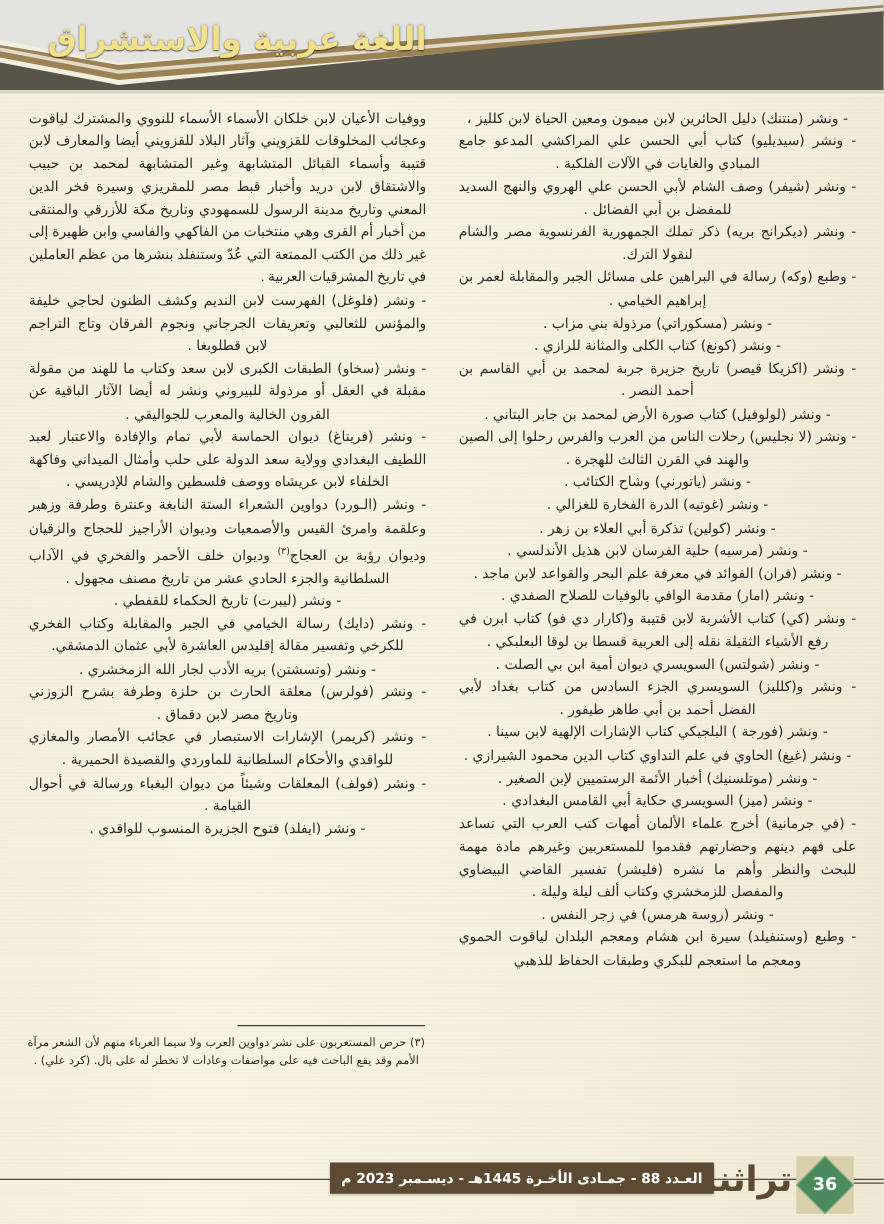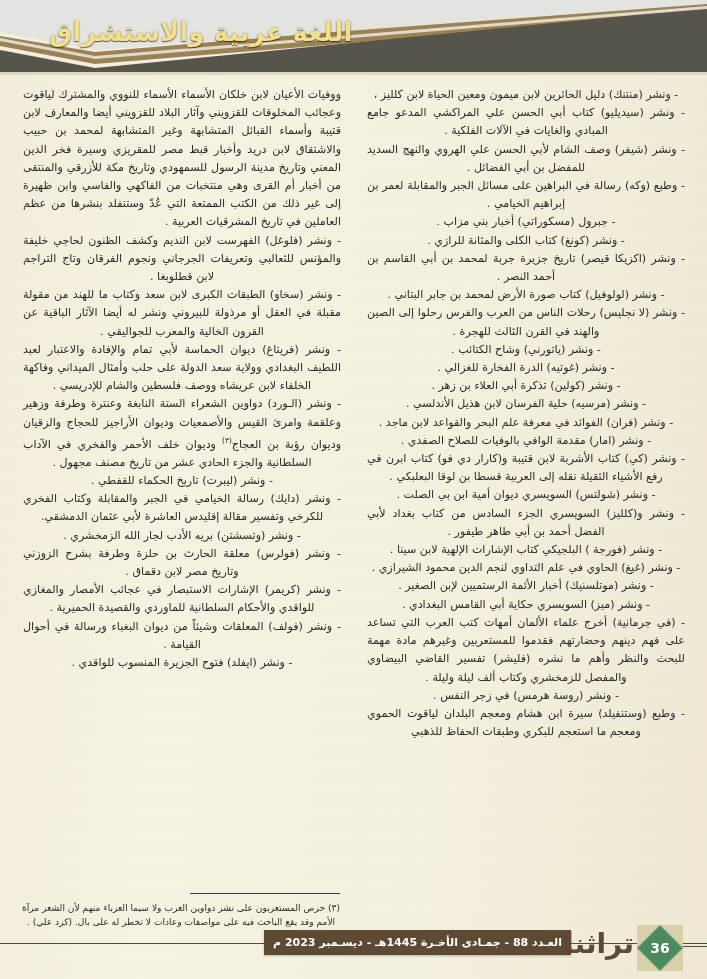--- a/index.html
+++ b/index.html
@@ -41,21 +41,21 @@
     overflow: hidden;
   }
   #banner svg { display: block; }
 
   #banner-title {
     position: absolute;
     top: 17px;
     left: 0;
     width: 707px;
     text-align: left;
-    padding-left: 11px;
+    padding-left: 0;
     box-sizing: border-box;
     direction: rtl;
   }
   #banner-title span {
     display: inline-block;
     margin-right: 0;
     margin-left: 38px;
     color: #f2e08a;
     font-size: 26px;
     font-weight: bold;
@@ -96,20 +96,21 @@
   .col-left  { order: 2; }
 
   .para {
     margin: 0 0 0 0;
     text-align: justify;
     text-align-last: center;
     direction: rtl;
   }
   .para.plain {
     text-align-last: right;
+    font-family: Liberation Serif, serif;
   }
   .list-item {
     display: block;
     margin: 0;
     padding: 0;
     text-align: justify;
     text-align-last: center;
     direction: rtl;
     text-indent: 0;
   }
@@ -125,21 +126,21 @@
     margin-top: 16px;
     text-align: center;
     font-size: 11.5px;
     direction: rtl;
   }
 
   
   #footnote-area {
     position: absolute;
     left: 22px;
-    top: 893px;
+    top: 820px;
     width: 318px;
     direction: rtl;
   }
   #footnote-rule {
     width: 150px;
     height: 1px;
     background: #3a3a36;
     margin: 0 0 7px auto;
   }
   .footnote {
@@ -269,37 +270,38 @@
   </div>
 </div>
 
 <div id="content">
 
   <div class="column col-right">
     <div id="right-list">
         <p class="list-item"><span class="dash">- </span><span>ونشر (منتنك) دليل الحائرين لابن ميمون ومعين الحياة لابن كلليز ،</span></p>
         <p class="list-item"><span class="dash">- </span><span>ونشر (سيديليو) كتاب أبي الحسن علي المراكشي المدعو جامع المبادي والغايات في الآلات الفلكية .</span></p>
         <p class="list-item"><span class="dash">- </span><span>ونشر (شيفر) وصف الشام لأبي الحسن علي الهروي والنهج السديد للمفضل بن أبي الفضائل .</span></p>
+        <p class="list-item"><span class="dash">- </span><span>ونشر (ديكرانج بريه) ذكر تملك الجمهورية الفرنسوية مصر والشام لنقولا الترك.</span></p>
         <p class="list-item"><span class="dash">- </span><span>وطبع (وكه) رسالة في البراهين على مسائل الجبر والمقابلة لعمر بن إبراهيم الخيامي .</span></p>
-        <p class="list-item"><span class="dash">- </span><span>جبرول (مسكوراتي) أخبار بني مزاب .</span></p>
+        <p class="list-item"><span class="dash">- </span><span>ونشر (مسكوراتي) مرذولة بني مزاب .</span></p>
         <p class="list-item"><span class="dash">- </span><span>ونشر (كونغ) كتاب الكلى والمثانة للرازي .</span></p>
         <p class="list-item"><span class="dash">- </span><span>ونشر (اكزيكا قيصر) تاريخ جزيرة جربة لمحمد بن أبي القاسم بن أحمد النصر .</span></p>
         <p class="list-item"><span class="dash">- </span><span>ونشر (لولوفيل) كتاب صورة الأرض لمحمد بن جابر البتاني .</span></p>
         <p class="list-item"><span class="dash">- </span><span>ونشر (لا نجليس) رحلات الناس من العرب والفرس رحلوا إلى الصين والهند في القرن الثالث للهجرة .</span></p>
         <p class="list-item"><span class="dash">- </span><span>ونشر (ياتورني) وشاح الكتائب .</span></p>
         <p class="list-item"><span class="dash">- </span><span>ونشر (غوتيه) الدرة الفخارة للغزالي .</span></p>
         <p class="list-item"><span class="dash">- </span><span>ونشر (كولين) تذكرة أبي العلاء بن زهر .</span></p>
         <p class="list-item"><span class="dash">- </span><span>ونشر (مرسيه) حلية الفرسان لابن هذيل الأندلسي .</span></p>
         <p class="list-item"><span class="dash">- </span><span>ونشر (فران) الفوائد في معرفة علم البحر والقواعد لابن ماجد .</span></p>
         <p class="list-item"><span class="dash">- </span><span>ونشر (امار) مقدمة الوافي بالوفيات للصلاح الصفدي .</span></p>
         <p class="list-item"><span class="dash">- </span><span>ونشر (كي) كتاب الأشربة لابن قتيبة و(كارار دي فو) كتاب ابرن في رفع الأشياء الثقيلة نقله إلى العربية قسطا بن لوقا البعلبكي .</span></p>
         <p class="list-item"><span class="dash">- </span><span>ونشر (شولتس) السويسري ديوان أمية ابن بي الصلت .</span></p>
         <p class="list-item"><span class="dash">- </span><span>ونشر و(كلليز) السويسري الجزء السادس من كتاب بغداد لأبي الفضل أحمد بن أبي طاهر طيفور .</span></p>
         <p class="list-item"><span class="dash">- </span><span>ونشر (فورجة ) البلجيكي كتاب الإشارات الإلهية لابن سينا .</span></p>
-        <p class="list-item"><span class="dash">- </span><span>ونشر (غيغ) الحاوي في علم التداوي لنجم الدين محمود الشيرازي .</span></p>
+        <p class="list-item"><span class="dash">- </span><span>ونشر (غيغ) الحاوي في علم التداوي كتاب الدين محمود الشيرازي .</span></p>
         <p class="list-item"><span class="dash">- </span><span>ونشر (موتلسنيك) أخبار الأئمة الرستميين لإبن الصغير .</span></p>
         <p class="list-item"><span class="dash">- </span><span>ونشر (ميز) السويسري حكاية أبي القامس البغدادي .</span></p>
         <p class="list-item"><span class="dash">- </span><span>(في جرمانية) أخرج علماء الألمان أمهات كتب العرب التي تساعد على فهم دينهم وحضارتهم فقدموا للمستعربين وغيرهم مادة مهمة للبحث والنظر وأهم ما نشره (فليشر) تفسير القاضي البيضاوي والمفصل للزمخشري وكتاب ألف ليلة وليلة .</span></p>
         <p class="list-item"><span class="dash">- </span><span>ونشر (روسة هرمس) في زجر النفس .</span></p>
         <p class="list-item"><span class="dash">- </span><span>وطبع (وستنفيلد) سيرة ابن هشام ومعجم البلدان لياقوت الحموي ومعجم ما استعجم للبكري وطبقات الحفاظ للذهبي</span></p>
       </div>
   </div>
 
   <div class="column col-left">
     <p class="para plain">ووفيات الأعيان لابن خلكان الأسماء الأسماء للنووي والمشترك لياقوت وعجائب المخلوقات للقزويني وآثار البلاد للقزويني أيضا والمعارف لابن قتيبة وأسماء القبائل المتشابهة وغير المتشابهة لمحمد بن حبيب والاشتقاق لابن دريد وأخبار قبط مصر للمقريزي وسيرة فخر الدين المعني وتاريخ مدينة الرسول للسمهودي وتاريخ مكة للأزرقي والمنتقى من أخبار أم القرى وهي منتخبات من الفاكهي والفاسي وابن ظهيرة إلى غير ذلك من الكتب الممتعة التي عُدّ وستنفلد بنشرها من عظم العاملين في تاريخ المشرقيات العربية .</p>

